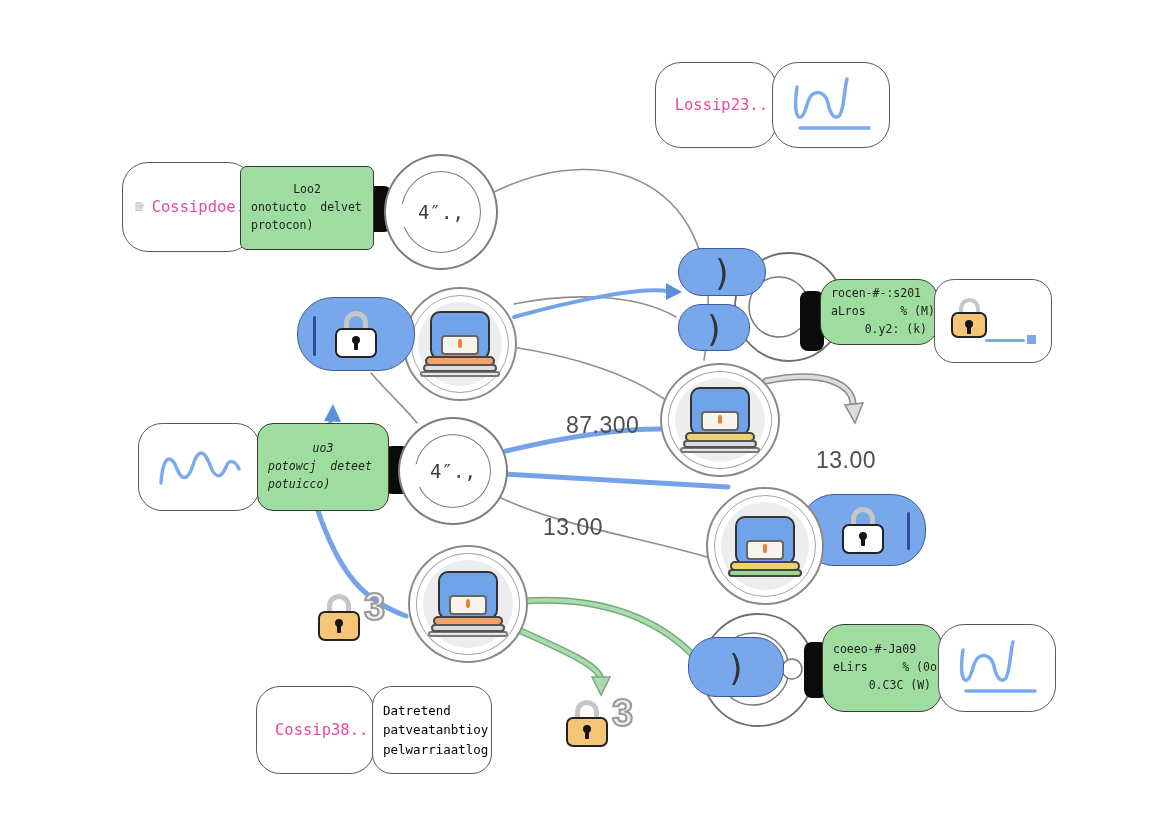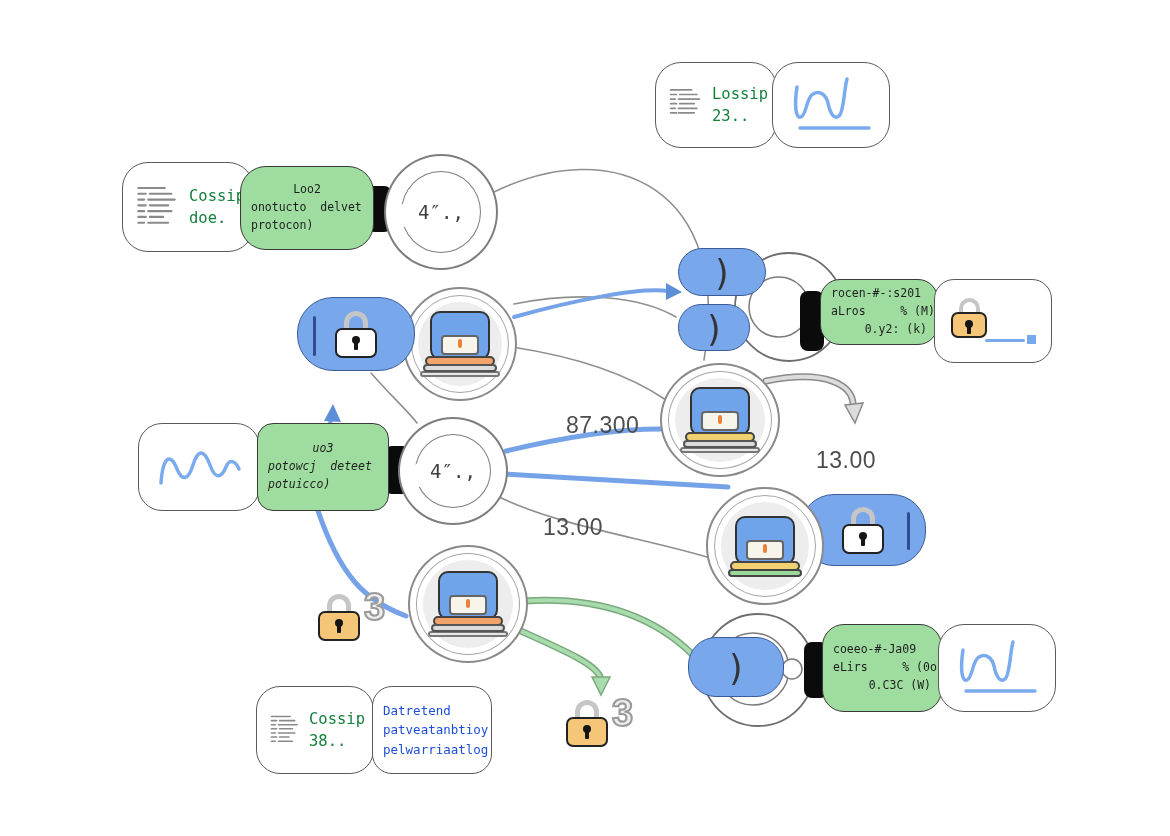--- a/index.html
+++ b/index.html
@@ -3,25 +3,25 @@
 <meta charset="utf-8">
 <style>
   html,body{margin:0;padding:0;background:#f7f7f5;}
   .stage{position:relative;width:1170px;height:836px;background:#ffffff;margin:0 auto;overflow:hidden;
          font-family:"DejaVu Sans Mono", monospace;}
   .wires{position:absolute;left:0;top:0;z-index:0;}
   .blackconn{position:absolute;background:#0b0b0b;border-radius:8px;z-index:1;}
   .card{position:absolute;background:#fff;border:1.6px solid #5a5a5a;z-index:2;box-sizing:border-box;}
   .card.green{background:#9edd9f;border-color:#3a3a3a;}
   .doc{display:flex;align-items:center;gap:6px;padding:10px 8px 10px 12px;}
-  .doc-text{display:flex;flex-direction:column;font-size:15.5px;color:#15803d;line-height:1.45;}
+  .doc-text{display:flex;flex-direction:row;font-size:15.5px;color:#ec4899;line-height:1.45;}
   .gcol{display:flex;flex-direction:column;justify-content:center;height:100%;padding:6px 10px;box-sizing:border-box;}
   .gl{display:block;font-size:11.5px;color:#1e1e1e;line-height:1.55;white-space:pre;}
   .gl.c{text-align:center;} .gl.r{text-align:right;}
-  .tcol .gl{font-size:12.5px;color:#1d4ed8;}
+  .tcol .gl{font-size:12.5px;color:#000000;}
   .round{position:absolute;background:#fff;border:2px solid #7e7e7e;border-radius:50%;z-index:2;}
   .round::before{content:"";position:absolute;inset:15px;border:1.7px solid #7e7e7e;border-radius:50%;}
   .round::after{content:"";position:absolute;left:11px;top:42%;width:17px;height:24px;background:#fff;border-radius:50%;}
   .round-label{position:absolute;inset:0;display:flex;align-items:center;justify-content:center;
                font-size:19px;color:#3f3f3f;z-index:2;}
   .node{position:absolute;background:#fff;border:2px solid #8a8a8a;border-radius:50%;z-index:2;}
   .node::before{content:"";position:absolute;inset:6px;border:1.5px solid #a5a5a5;border-radius:50%;}
   .disc{position:absolute;inset:13px;background:#ededed;border-radius:50%;display:flex;align-items:center;justify-content:center;}
   .laptop{display:flex;flex-direction:column;align-items:center;}
   .screen{width:56px;height:45px;background:#6fa3ea;border:2px solid #333;border-radius:10px;position:relative;z-index:1;}
@@ -117,21 +117,21 @@
         <line x1="4" y1="48" x2="11" y2="48"></line>
           <line x1="16" y1="48" x2="40" y2="48"></line>
       </g>
     </svg>
     <div class="doc-text">
       <span>Cossip</span>
       <span>doe.</span>
     </div>
   </div>
 
-  <div class="card green" style="left:240px;top:166px;width:134px;height:84px;border-radius:26px;">
+  <div class="card green" style="left:240px;top:166px;width:134px;height:84px;border-radius:7px;">
     <div class="gcol">
       <span class="gl c">Loo2</span>
       <span class="gl">onotucto  delvet</span>
       <span class="gl">protocon)</span>
     </div>
   </div>
 
   <div class="round" style="left:384px;top:154px;width:110px;height:112px;">
     <span class="round-label">4″.,</span>
   </div>

